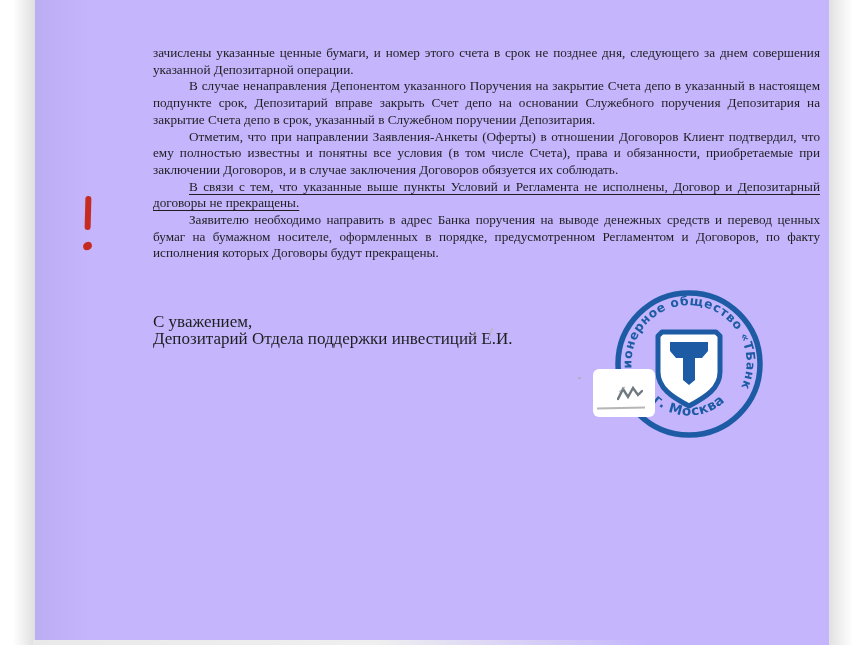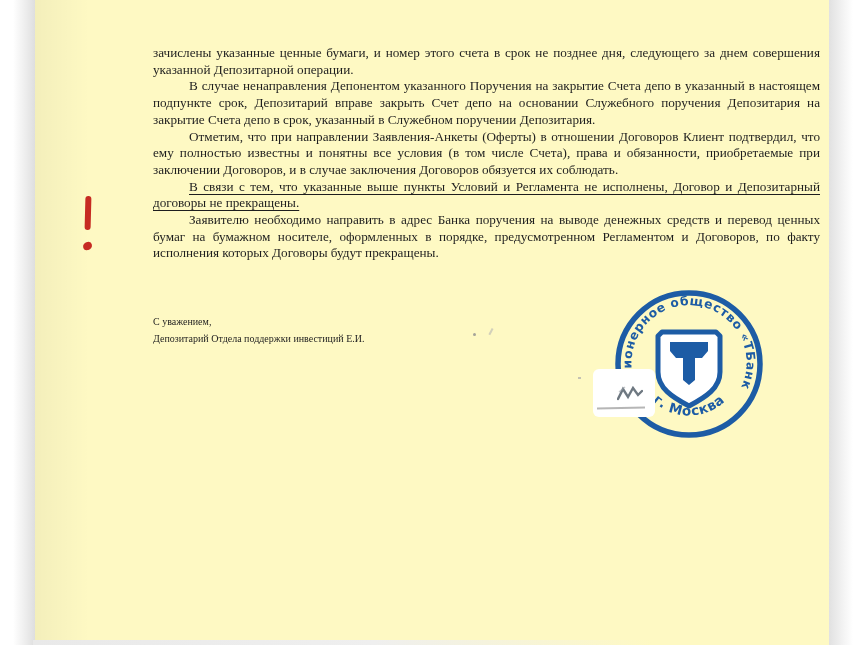--- a/index.html
+++ b/index.html
@@ -1,21 +1,21 @@
 <!DOCTYPE html>
 <html><head>
 <meta charset="utf-8">
 <style>
   html,body{margin:0;padding:0;}
   body{
     width:864px;height:645px;position:relative;overflow:hidden;
     background:#ffffff;
     font-family:"Liberation Serif", serif;
   }
-  .page{position:absolute;left:35px;top:0;width:795px;height:645px;background:#fef9c3;}
+  .page{position:absolute;left:35px;top:0;width:795px;height:645px;background:#c4b5fd;}
   .edge-left{
     position:absolute;left:13px;top:0;width:22px;height:645px;
     background:linear-gradient(to right,#ffffff 0%,#ececec 60%,#dedede 100%);
   }
   .edge-left-inner{
     position:absolute;left:35px;top:0;width:55px;height:645px;
     background:linear-gradient(to right,rgba(0,0,0,0.045),rgba(0,0,0,0));
   }
   .edge-right{
     position:absolute;left:829px;top:0;width:24px;height:645px;
@@ -28,21 +28,21 @@
   .textblock{
     position:absolute;left:118px;top:45px;width:667px;
     font-size:13.2px;line-height:16.7px;color:#1e1e1e;
     text-align:justify;
   }
   .textblock p{margin:0;text-indent:36px;}
   .textblock p.no-indent{text-indent:0;}
   .ul{text-decoration:underline;text-underline-offset:3px;text-decoration-thickness:1px;}
   .closing{
     position:absolute;left:118px;top:314px;width:420px;
-    font-size:10px;line-height:16.9px;color:#1e1e1e;text-align:left;
+    font-size:17px;line-height:16.9px;color:#1e1e1e;text-align:left;
   }
   .closing div{margin:0;}
   
   .excl-bar{
     position:absolute;left:85px;top:196px;width:6px;height:34px;border-radius:3px;
     background:#c62b22;transform:rotate(1.5deg);
   }
   .excl-dot{
     position:absolute;left:83px;top:242px;width:9px;height:8px;border-radius:60% 45% 55% 50%;
     background:#c62b22;transform:rotate(-12deg);

